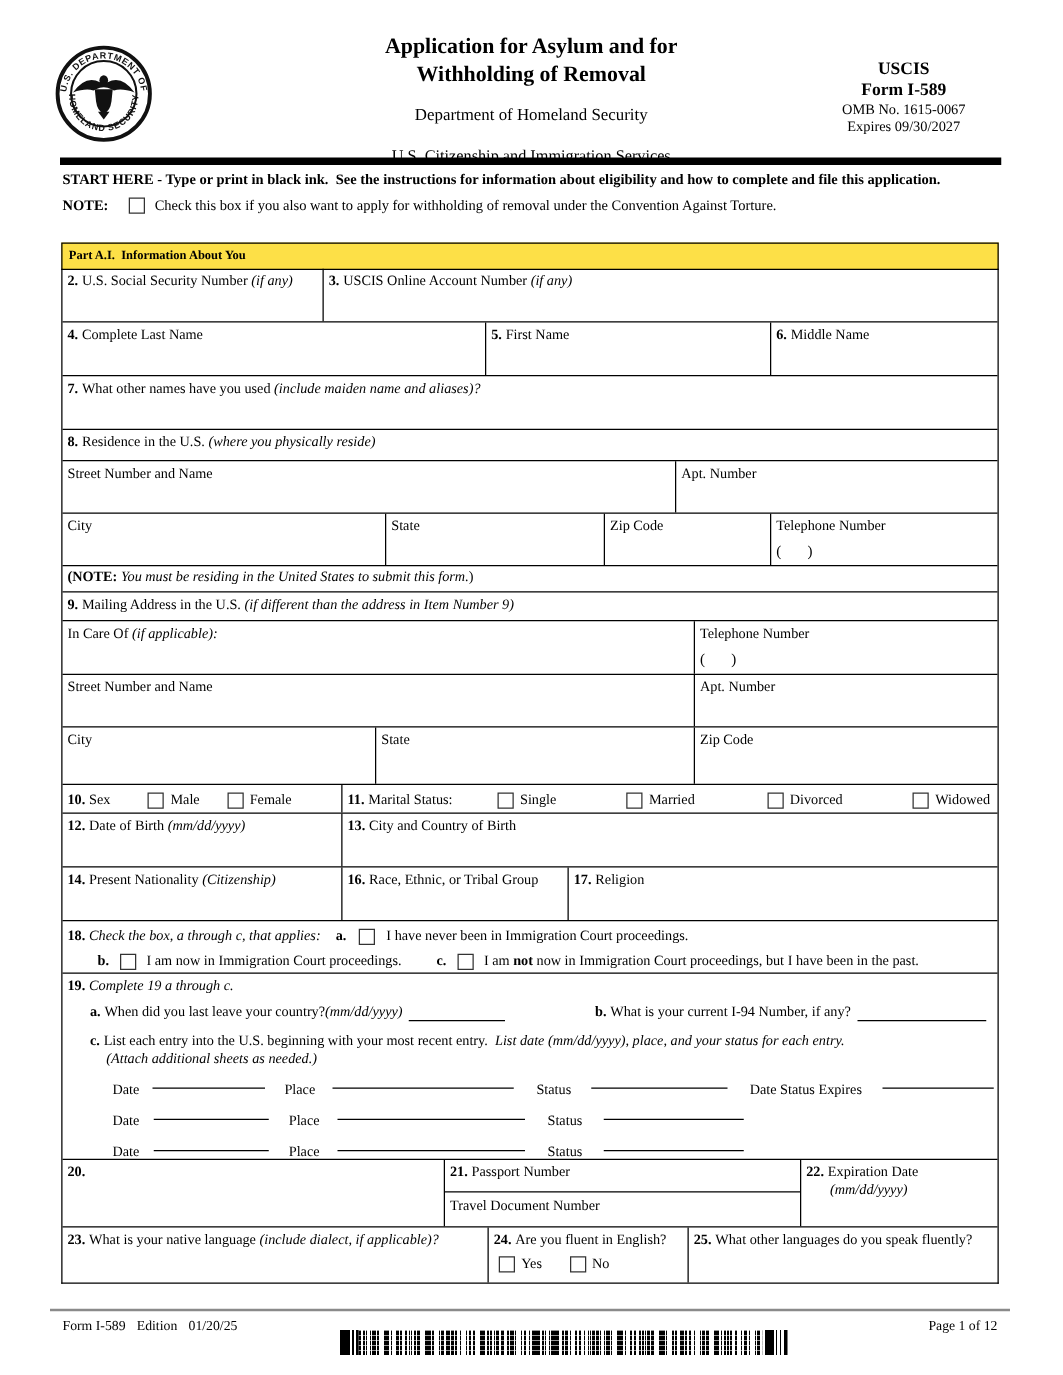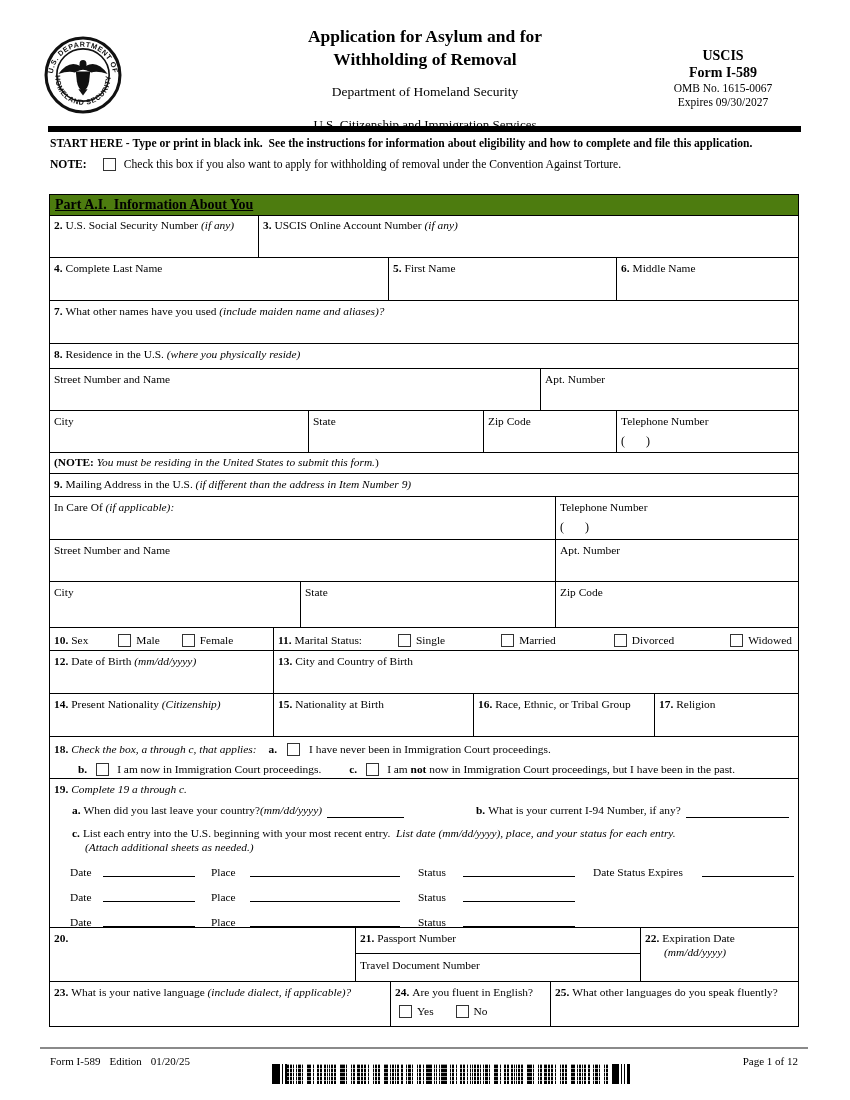--- a/index.html
+++ b/index.html
@@ -18,41 +18,41 @@
   .seal{left:44px;top:36px;}
   .rule{left:48px;width:753px;top:126px;height:6px;background:#000;}
 
   
   .intro{left:50px;top:136px;width:748px;font-size:11.6px;}
   .starthere{font-weight:bold;line-height:15.5px;}
   .noteline{margin-top:6px;display:flex;align-items:center;}
   .cb{width:13px;height:13px;border:1.4px solid #333;background:#fff;display:inline-block;flex:none;box-sizing:border-box;}
 
   
-  .parthdr{left:49px;top:194px;width:750px;height:22px;background:#4d7c0f;border:1px solid #000;box-sizing:border-box;font-size:14px;font-weight:bold;line-height:20px;padding-left:5px;text-decoration:underline;}
+  .parthdr{left:49px;top:194px;width:750px;height:22px;background:#fde047;border:1px solid #000;box-sizing:border-box;font-size:10px;font-weight:bold;line-height:20px;padding-left:5px;}
   .tbl{left:49px;top:215px;width:750px;border:1px solid #000;border-top:none;box-sizing:border-box;font-size:11.4px;line-height:14px;}
   .row{display:flex;border-top:1px solid #000;}
   .row:first-child{border-top:none;}
   .c{border-left:1px solid #000;padding:3px 3px 0 4px;box-sizing:border-box;overflow:hidden;}
   .c:first-child{border-left:none;}
   .grow{flex:1 1 auto;}
   .num{font-weight:bold;margin-right:3px;}
   .paren{margin-top:6px;font-size:12px;}
   .optrow{display:flex;align-items:center;}
   .optrow .cb{margin-right:5px;}
   .hang{display:flex;gap:5px;}
   .sub1{height:25px;padding:3px 4px 0 4px;box-sizing:border-box;}
   .sub2{border-top:1px solid #000;padding:4px 4px 0 4px;box-sizing:border-box;}
 
   
   .l18{display:flex;align-items:center;margin-top:2px;}
   .wline{display:inline-block;height:1px;border-bottom:1.3px solid #000;transform:translateY(4px);margin-left:5px;}
   .l19ab{display:flex;align-items:baseline;margin:7px 0 0 18px;}
   .lc19{margin:9px 0 0 18px;}
-  .erow{display:flex;align-items:center;margin:11px 0 0 16px;}
+  .erow{display:flex;align-items:flex-start;margin:11px 0 0 36px;}
 
   
   .footrule{left:40px;width:768px;top:1047px;height:2px;background:#8a8a8a;}
   .foot{left:50px;width:748px;top:1055px;font-size:11px;display:flex;}
   .foot .gap{margin-left:9px;}
   .pg{margin-left:auto;}
   .barcode{left:272px;top:1064px;width:358px;height:20px;display:flex;}
   .bc-start{width:15px;background:linear-gradient(90deg,#000 0 8px,#fff 8px 10px,#000 10px 11px,#fff 11px 13px,#000 13px 15px);}
   .bc-data{flex:1;background-image:
     repeating-linear-gradient(0deg, rgba(255,255,255,0) 0 3px, rgba(255,255,255,.6) 3px 4px),
@@ -243,23 +243,20 @@
     </div>
     <div class="c grow">
       <b class="num">13.</b><span>City and Country of Birth</span>
     </div>
   </div>
 
   <div class="row" style="height:42px">
     <div class="c" style="flex:0 0 223px">
       <b class="num">14.</b><span>Present Nationality </span><i>(Citizenship)</i>
     </div>
-    <div class="c" style="flex:0 0 200px">
-      <b class="num">15.</b><span>Nationality at Birth</span>
-    </div>
     <div class="c" style="flex:0 0 181px">
       <b class="num">16.</b><span>Race, Ethnic, or Tribal Group</span>
     </div>
     <div class="c grow">
       <b class="num">17.</b><span>Religion</span>
     </div>
   </div>
 
   <div class="row" style="height:41px;display:block">
     <div style="padding:3px 3px 0 4px">

